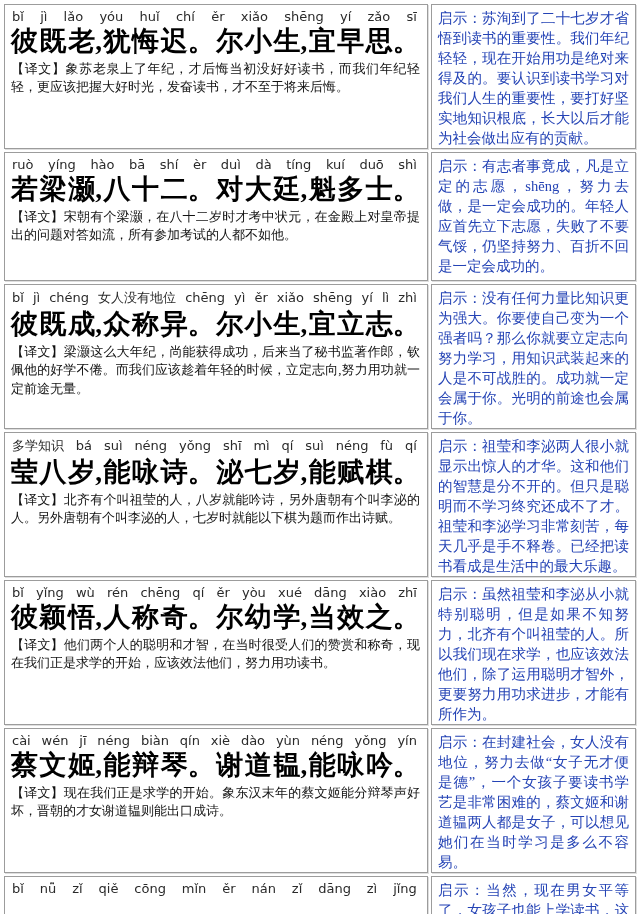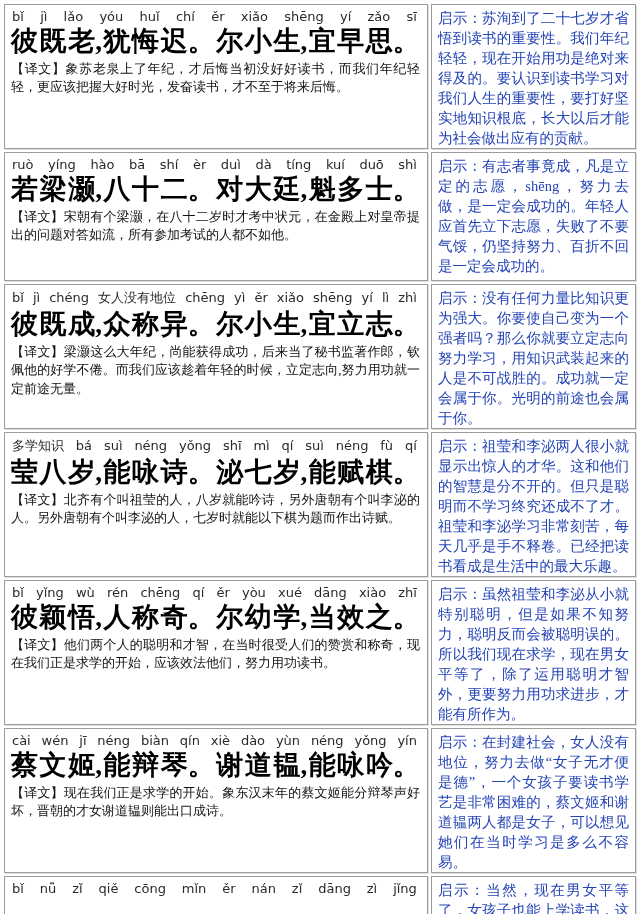--- a/index.html
+++ b/index.html
@@ -271,21 +271,21 @@
               <span>尔</span>
               <span>幼</span>
               <span>学,</span>
               <span>当</span>
               <span>效</span>
               <span>之。</span>
             </div>
       <div class="yiwen">【译文】他们两个人的聪明和才智，在当时很受人们的赞赏和称奇，现在我们正是求学的开始，应该效法他们，努力用功读书。</div>
     </td>
     <td class="right-cell">
-      <div class="qishi">启示：虽然祖莹和李泌从小就特别聪明，但是如果不知努力，聪明反而会被聪明误的。所以我们现在求学，现在男女平等了，除了运用聪明才智外，更要努力用功求进步，才能有所作为。</div>
+      <div class="qishi">启示：虽然祖莹和李泌从小就特别聪明，但是如果不知努力，北齐有个叫祖莹的人。所以我们现在求学，也应该效法他们，除了运用聪明才智外，更要努力用功求进步，才能有所作为。</div>
     </td>
   </tr>
 
   <tr>
     <td class="left-cell">
       <div class="pinyin-line">
               <span>cài</span>
               <span>wén</span>
               <span>jī</span>
               <span>néng</span>

